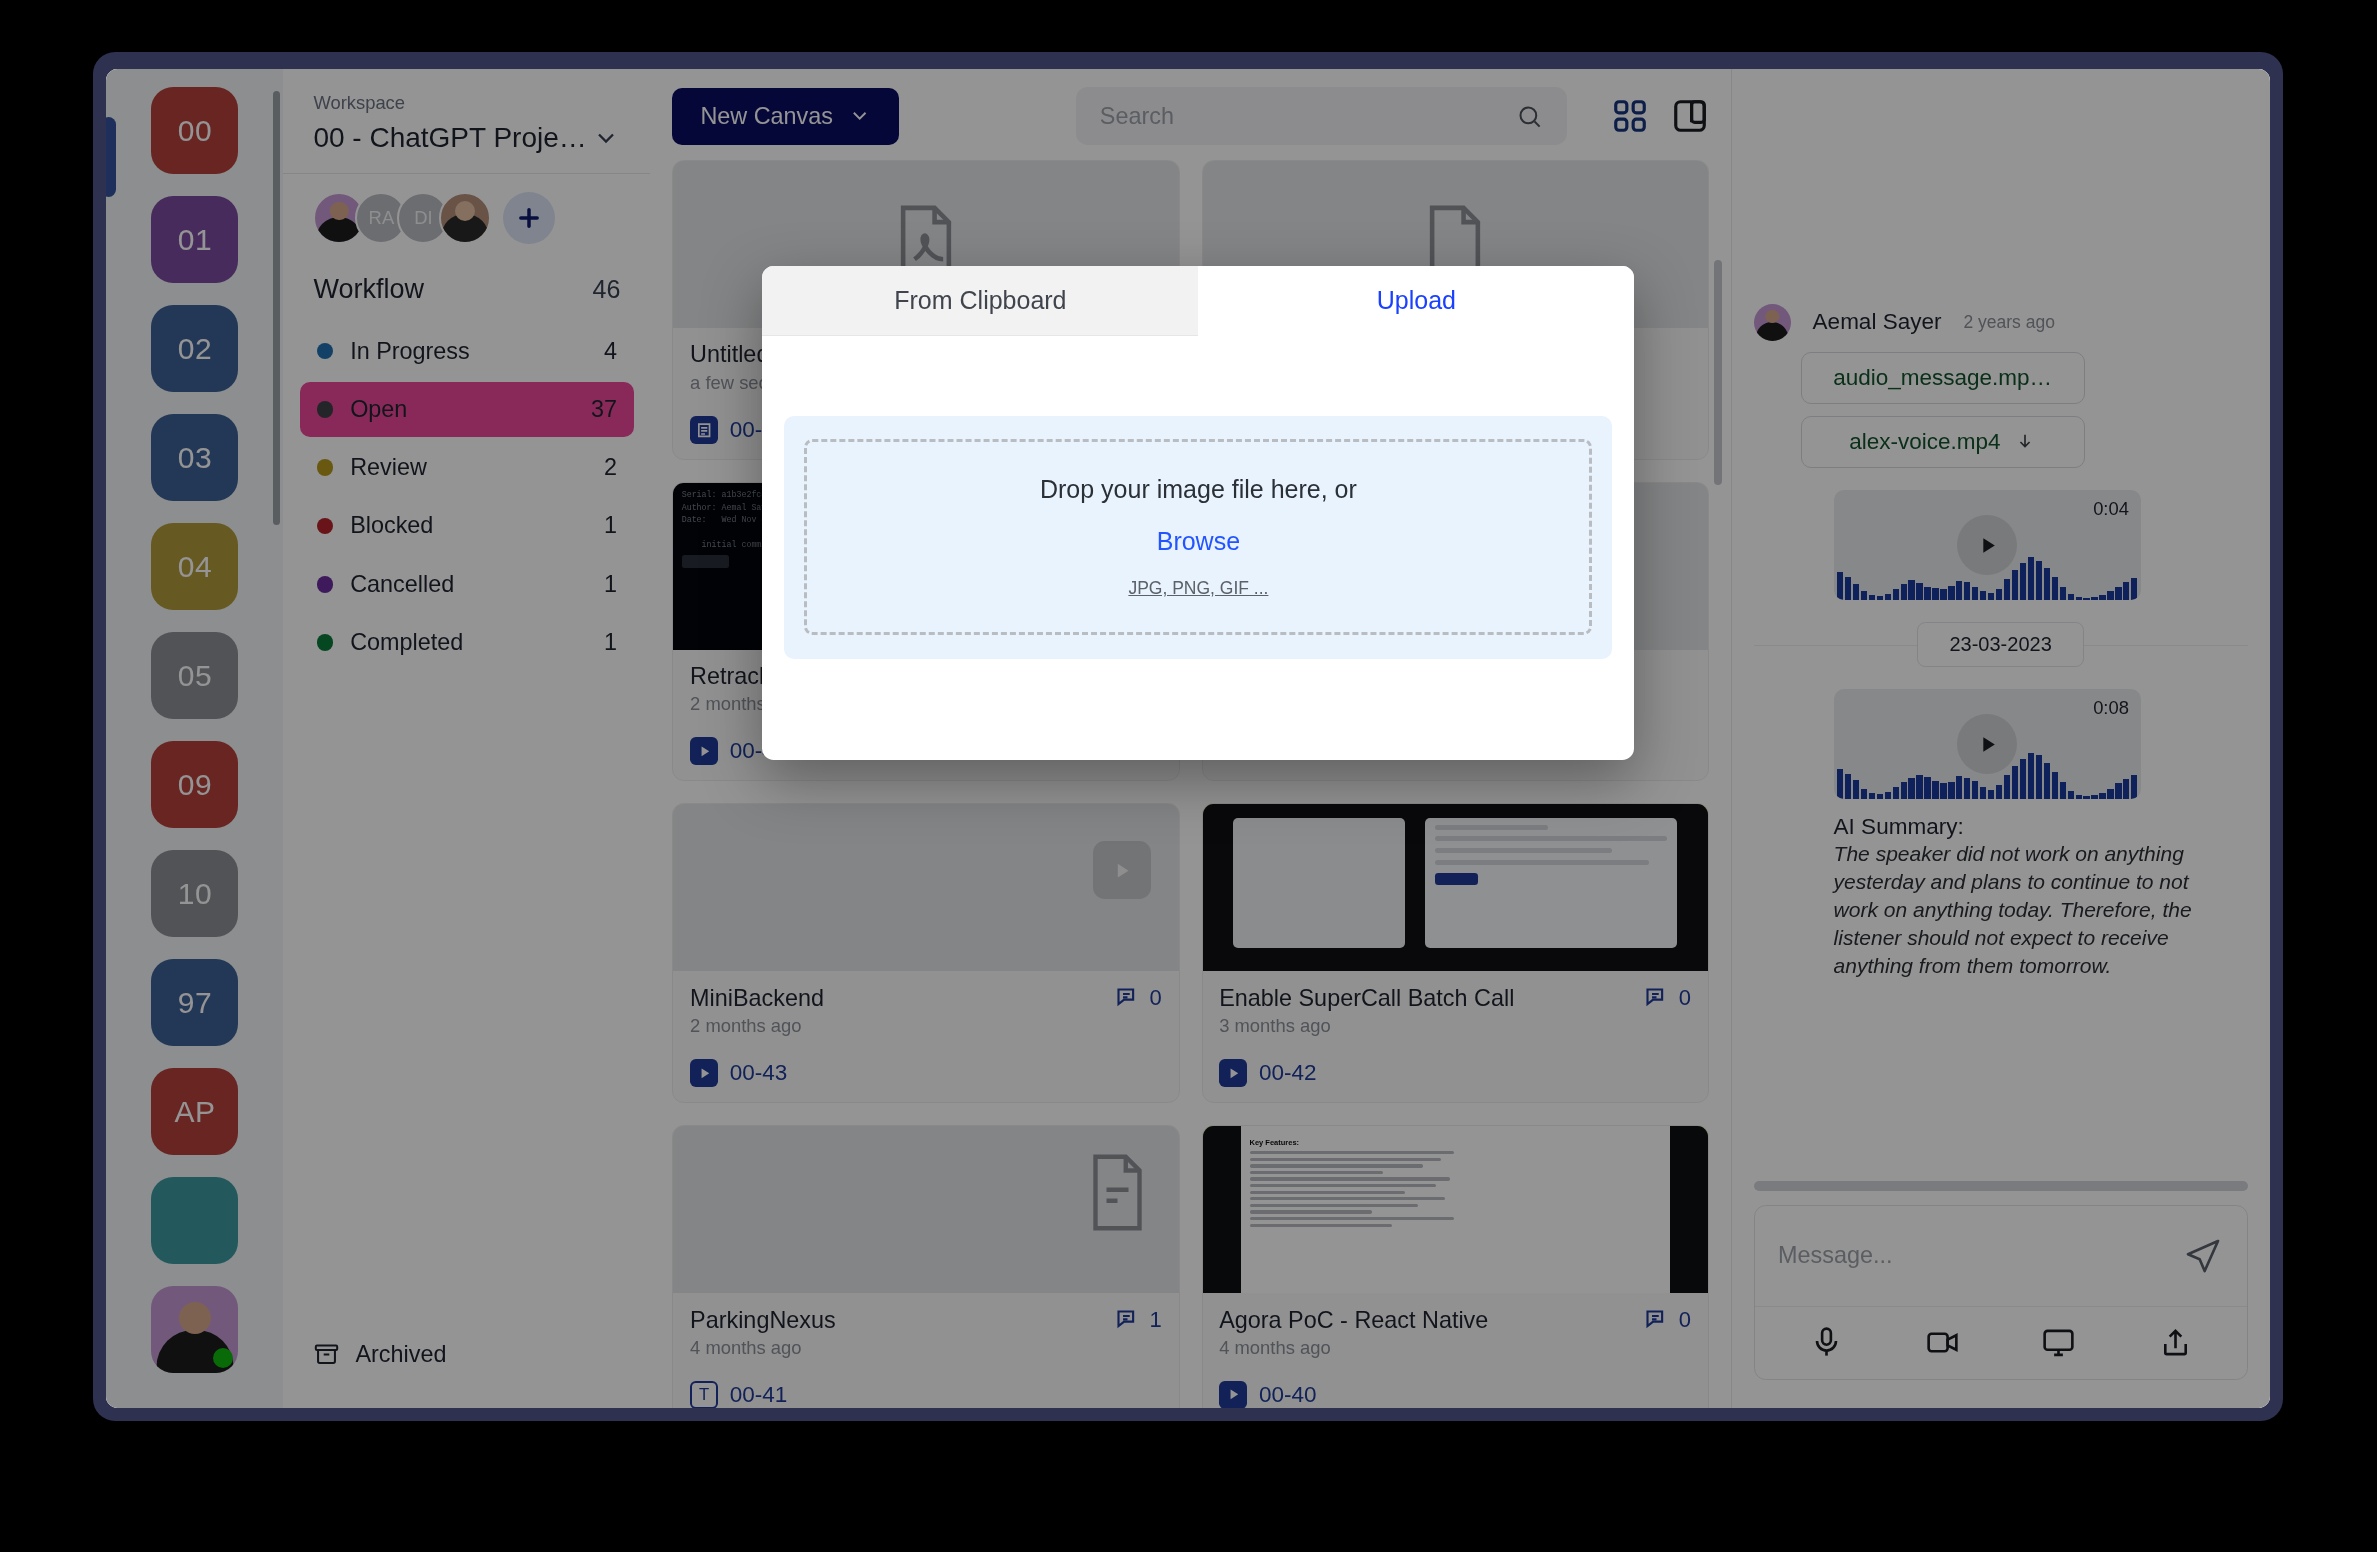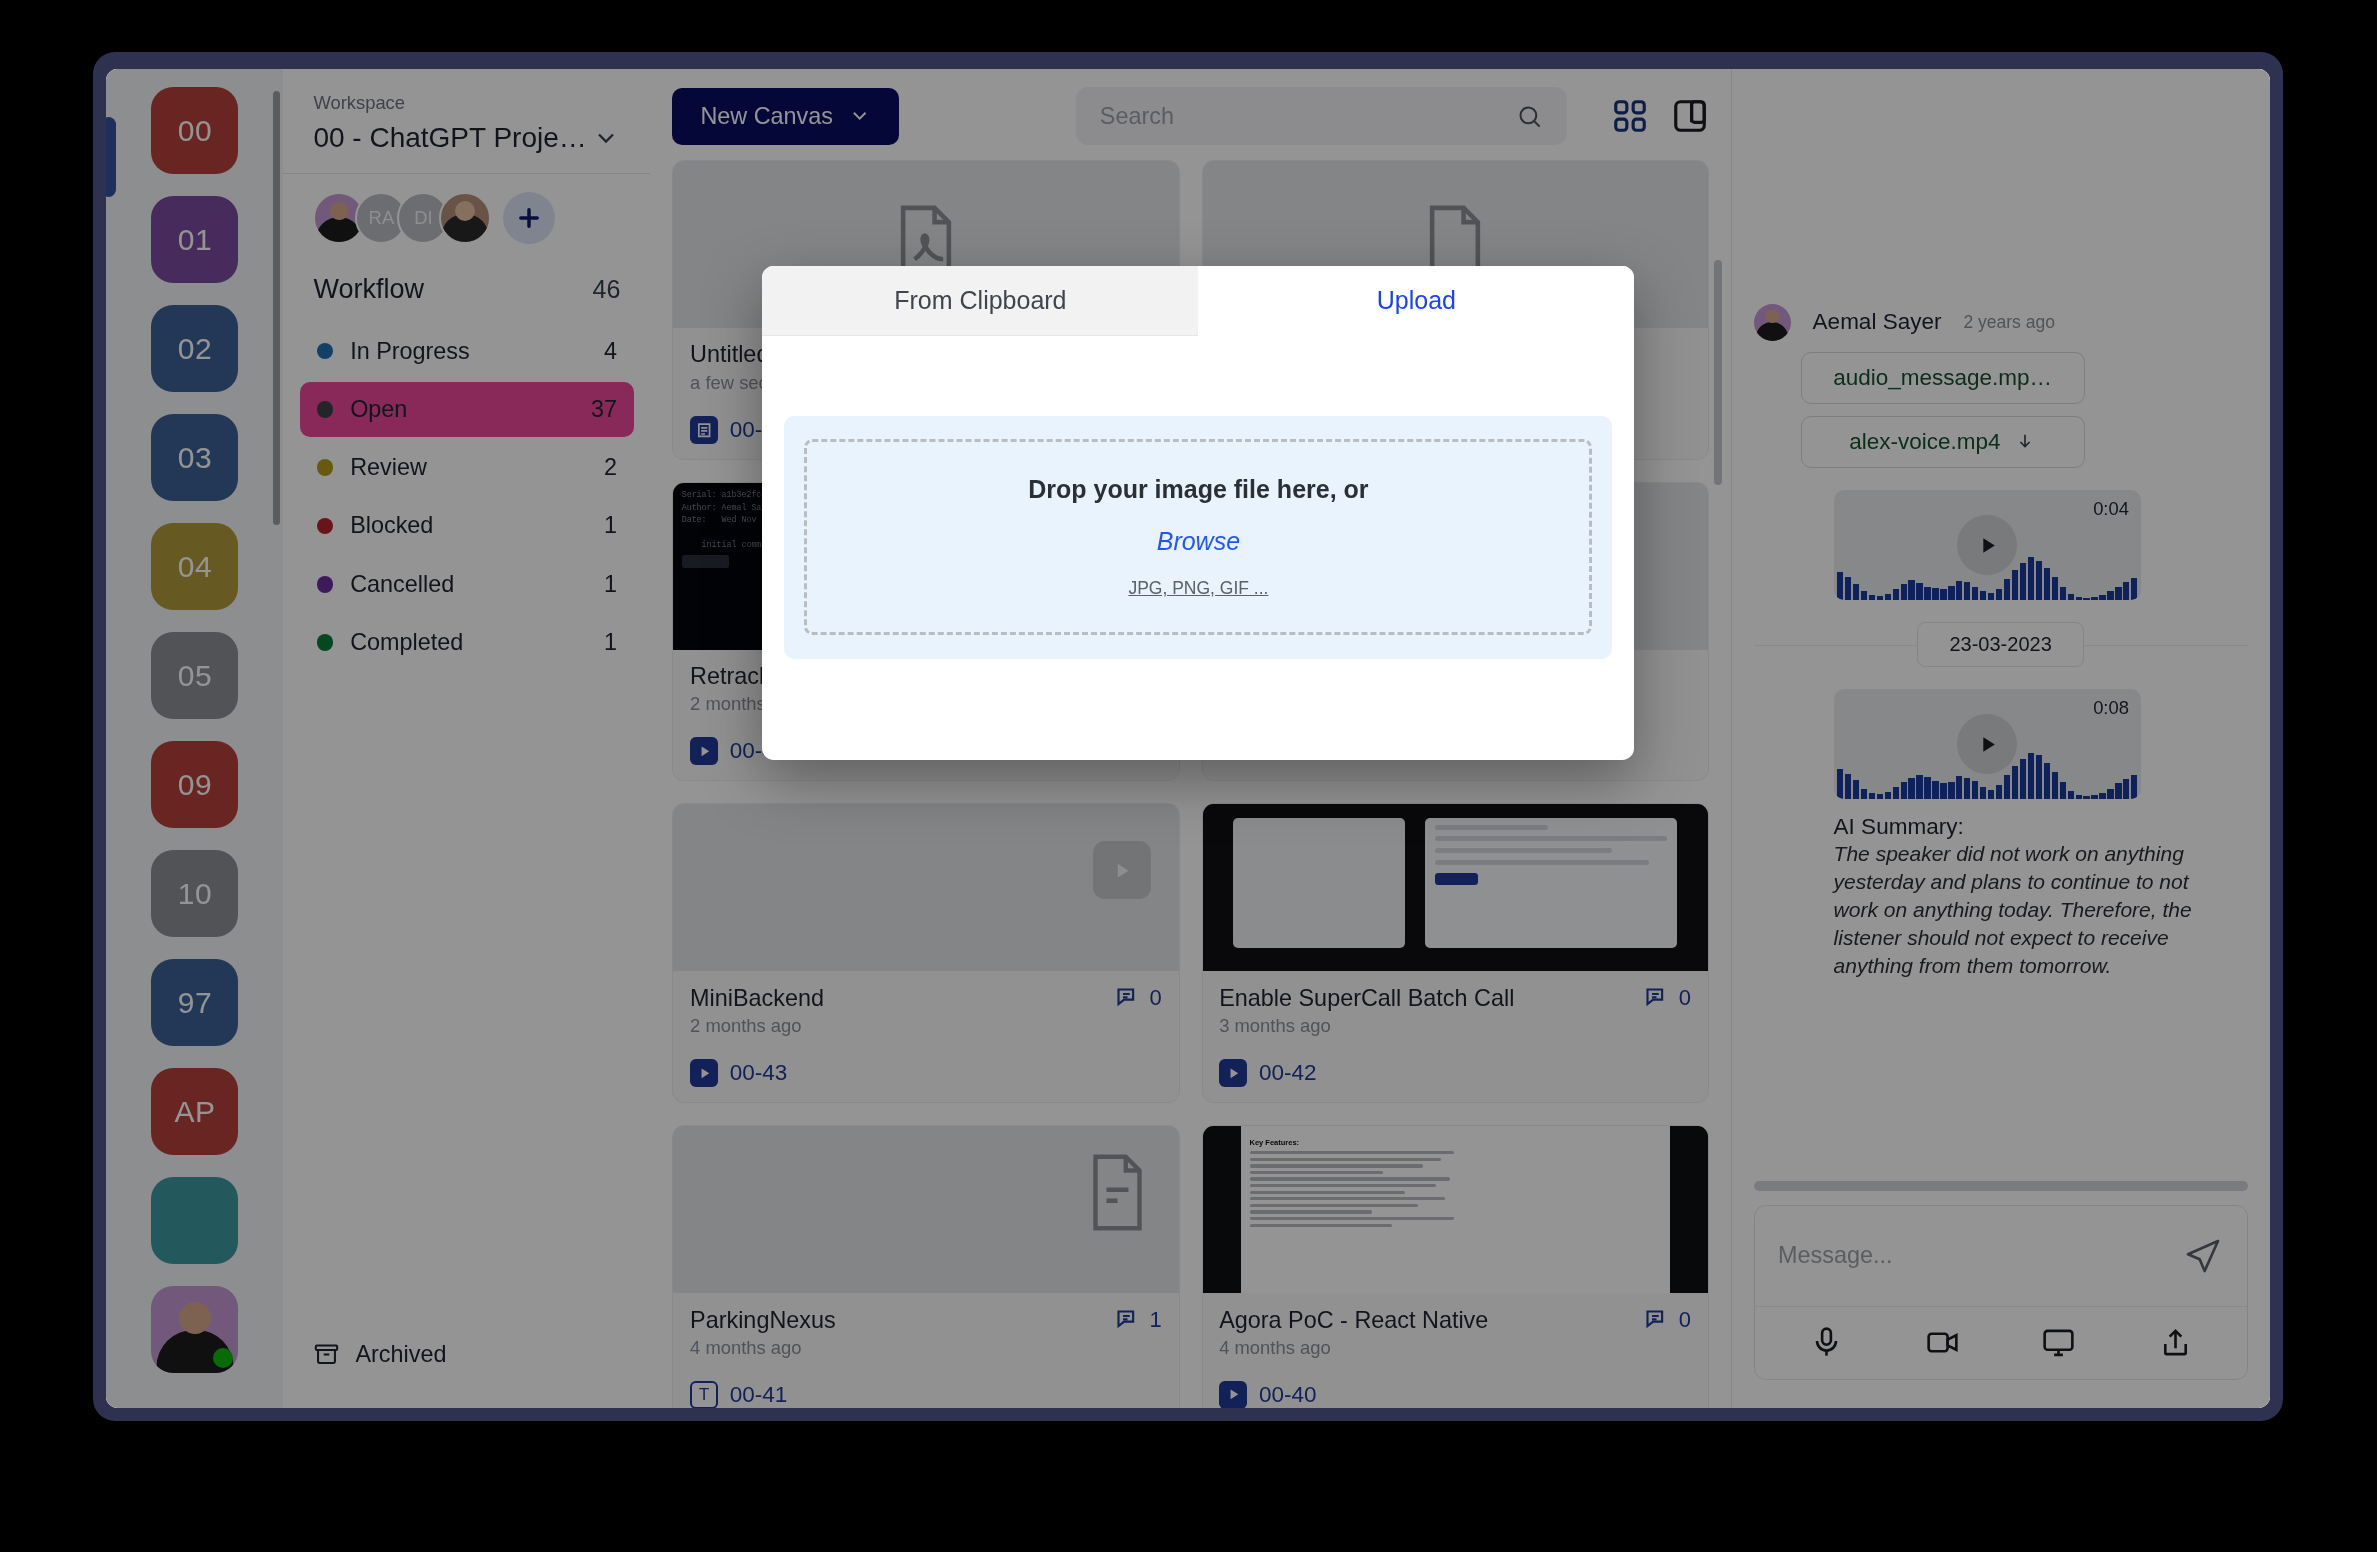--- a/index.html
+++ b/index.html
@@ -283,22 +283,22 @@
   .tab.active { background:#fff; color:#1a41ff; border-bottom: 0.8px solid transparent; }
   .modal-body { padding: 0 22px; }
   .dropzone-outer {
     margin-top: 80px; background: #e9f3fd; border-radius: 10px;
     padding: 23.4px 20px;
   }
   .dropzone {
     border: 3.3px dashed #b9bcc1; border-radius: 8.3px;
     padding: 33px 0 33px 0; text-align: center;
   }
-  .dz-main { font-size: 25px; color: #2b2f36; font-weight: 700; }
-  .dz-browse { font-size: 25px; color: #2255ff; margin-top: 23.4px; font-style: italic; }
+  .dz-main { font-size: 25px; color: #2b2f36; font-weight: 400; }
+  .dz-browse { font-size: 25px; color: #2255ff; margin-top: 23.4px; }
   .dz-types { font-size: 17.5px; color: #5b6069; margin-top: 22px; text-decoration: underline; }
 
   svg { display:block; }
 </style>
 </head>
 <body>
 
 <div id="stage">
   <div class="win-frame">
     <div class="win-inner">

